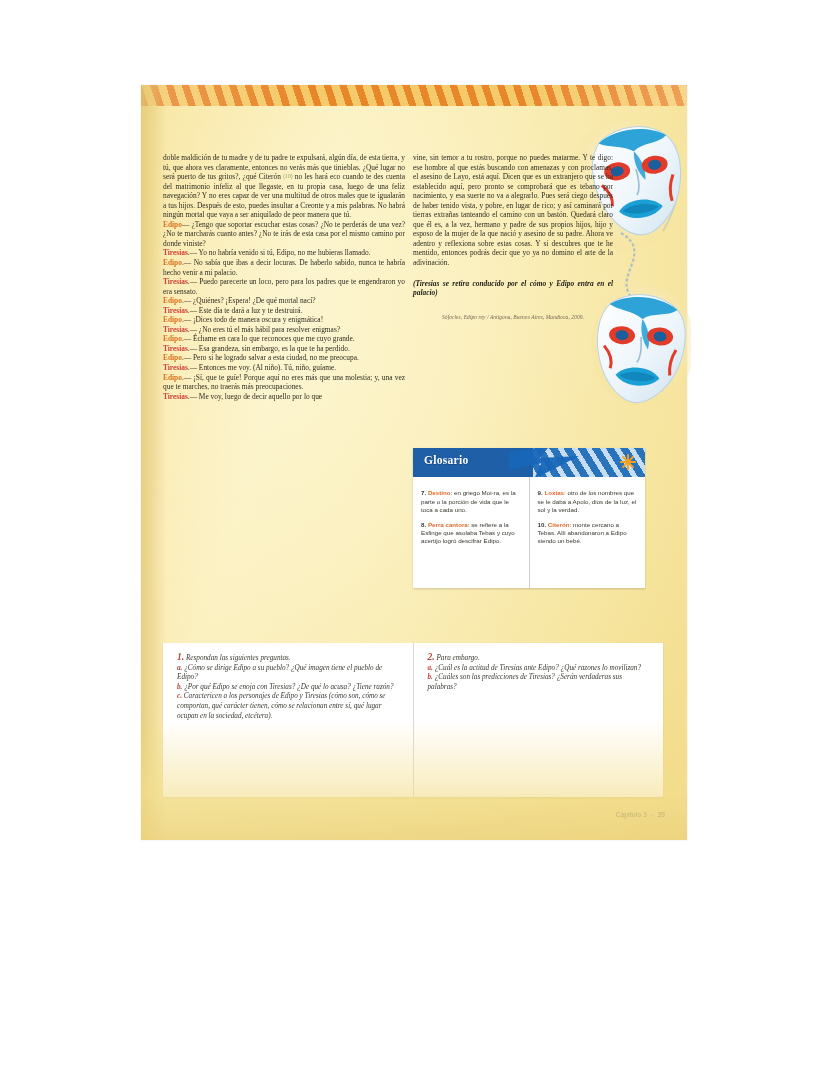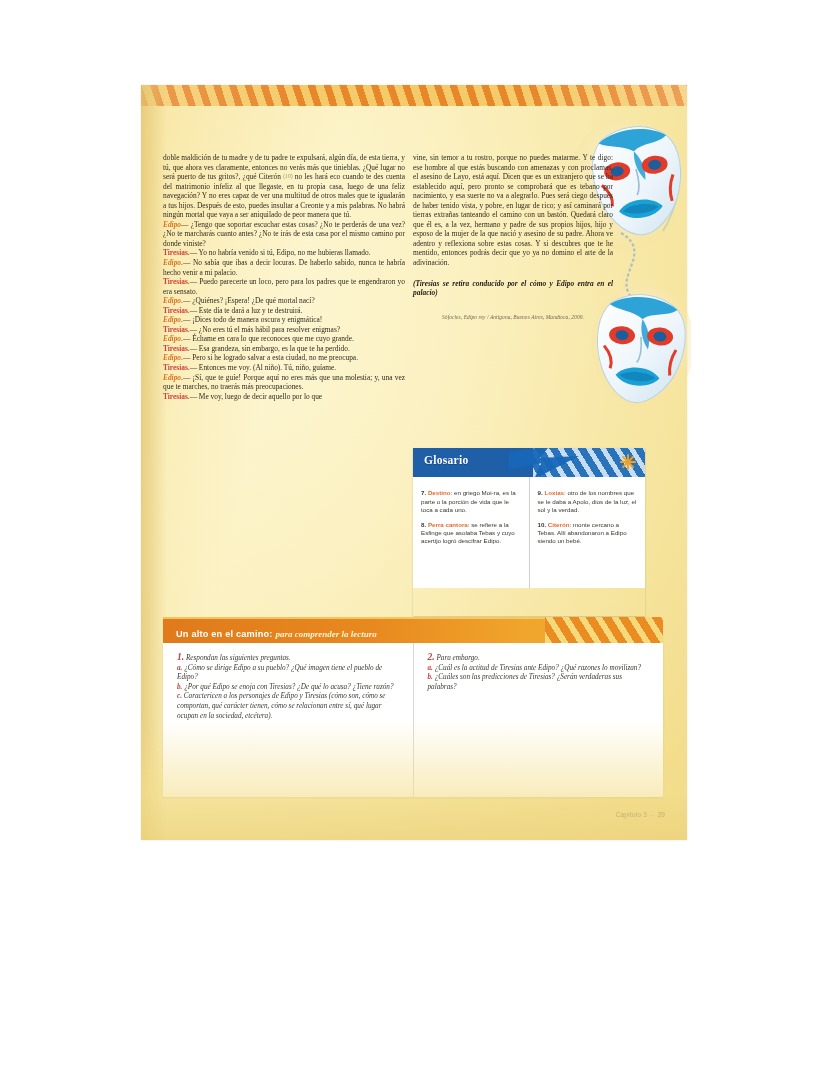--- a/index.html
+++ b/index.html
@@ -56,38 +56,38 @@
     font-family:"Liberation Serif", serif;
     font-size:7.4px;
     line-height:9.55px;
     color:#2e2b22;
     text-align:justify;
   }
   #col-left{ left:22px; top:68px; width:242px; }
   #col-right{ left:272px; top:68px; width:200px; }
 
   .para{ margin:0 0 0 0; text-indent:0; }
-  .speaker{ font-weight:bold; color:#d8731f;font-style:italic; }
+  .speaker{ font-weight:bold; color:#d8731f; }
   .speaker-t{ font-weight:bold; color:#d0423a; }
   .noteref{ color:#8f9a5c; font-size:5.6px; vertical-align:1px; }
   .stage{ font-style:italic; font-weight:bold; color:#23211a; }
   .source{
     text-align:center;font-size:5.4px;color:#6e6654;
     font-style:italic; margin-top:15px; letter-spacing:.1px;
   }
 
   
   #masks{
     position:absolute; left:418px; top:28px; width:132px; height:300px;
     pointer-events:none;
   }
 
   
   #glosario{
-    position:absolute; left:272px; top:363px; width:232px; height:168px;
+    position:absolute; left:272px; top:363px; width:232px; height:140px;
     box-shadow:0 1px 2px rgba(0,0,0,.18);
   }
   #glosario-header{
     position:relative;height:29px;overflow:hidden;
     background:#1f5fa8;
   }
   #glosario-stripes{
     position:absolute;right:0;top:0;width:112px;height:100%;
     background:repeating-linear-gradient(58deg,
       #cfe4f5 0px, #cfe4f5 5px,
@@ -292,27 +292,20 @@
         <p class="gloss-entry"><span class="gloss-num">7.</span> <span class="gloss-term">Destino</span><span>: en griego Moi-ra, es la parte o la porción de vida que le toca a cada uno.</span></p>
         <p class="gloss-entry"><span class="gloss-num">8.</span> <span class="gloss-term">Perra cantora</span><span>: se refiere a la Esfinge que asolaba Tebas y cuyo acertijo logró descifrar Edipo.</span></p>
       </div>
       <div class="gloss-col">
         <p class="gloss-entry"><span class="gloss-num">9.</span> <span class="gloss-term">Loxias</span><span>: otro de los nombres que se le daba a Apolo, dios de la luz, el sol y la verdad.</span></p>
         <p class="gloss-entry"><span class="gloss-num">10.</span> <span class="gloss-term">Citerón</span><span>: monte cercano a Tebas. Allí abandonaron a Edipo siendo un bebé.</span></p>
       </div>
     </div>
   </div>
 
-  <div id="alto-band">
-    <div id="alto-band-stripes"></div>
-    <div id="alto-band-topline"></div>
-    <div id="alto-title-wrap">
-      <span id="alto-title">Un alto en el camino:</span><span id="alto-sub">para comprender la lectura</span>
-    </div>
-  </div>
 
   <div id="exercises">
     <div class="ex-col">
       <p class="ex-item"><span class="ex-num">1.</span> <span>Respondan las siguientes preguntas.</span></p>
       <p class="ex-item"><span class="ex-letter">a.</span> <span>¿Cómo se dirige Edipo a su pueblo? ¿Qué imagen tiene el pueblo de Edipo?</span></p>
       <p class="ex-item"><span class="ex-letter">b.</span> <span>¿Por qué Edipo se enoja con Tiresias? ¿De qué lo acusa? ¿Tiene razón?</span></p>
       <p class="ex-item"><span class="ex-letter">c.</span> <span>Caractericen a los personajes de Edipo y Tiresias (cómo son, cómo se comportan, qué carácter tienen, cómo se relacionan entre sí, qué lugar ocupan en la sociedad, etcétera).</span></p>
     </div>
     <div class="ex-col">
       <p class="ex-item"><span class="ex-num">2.</span> <span>Para embargo.</span></p>

